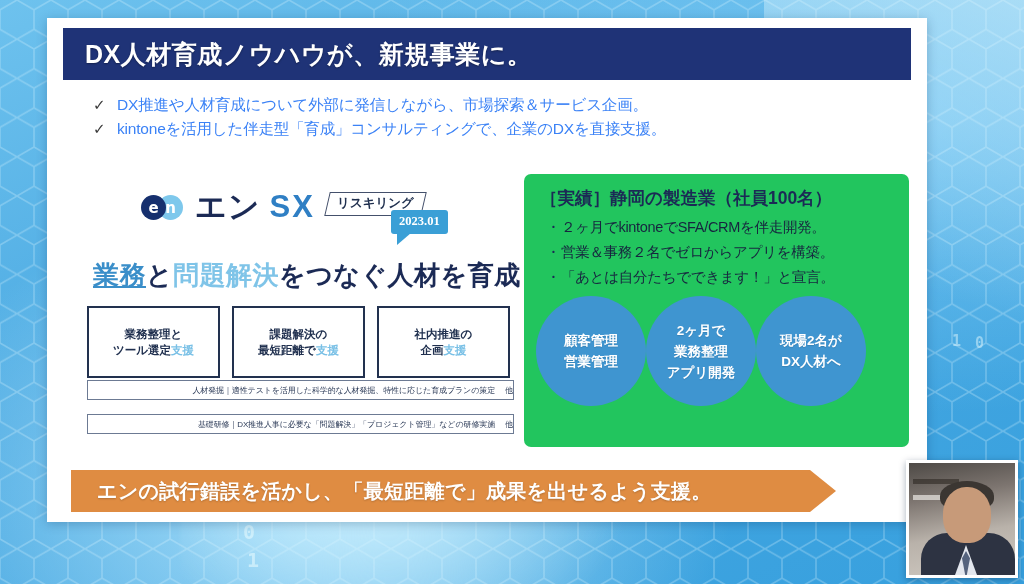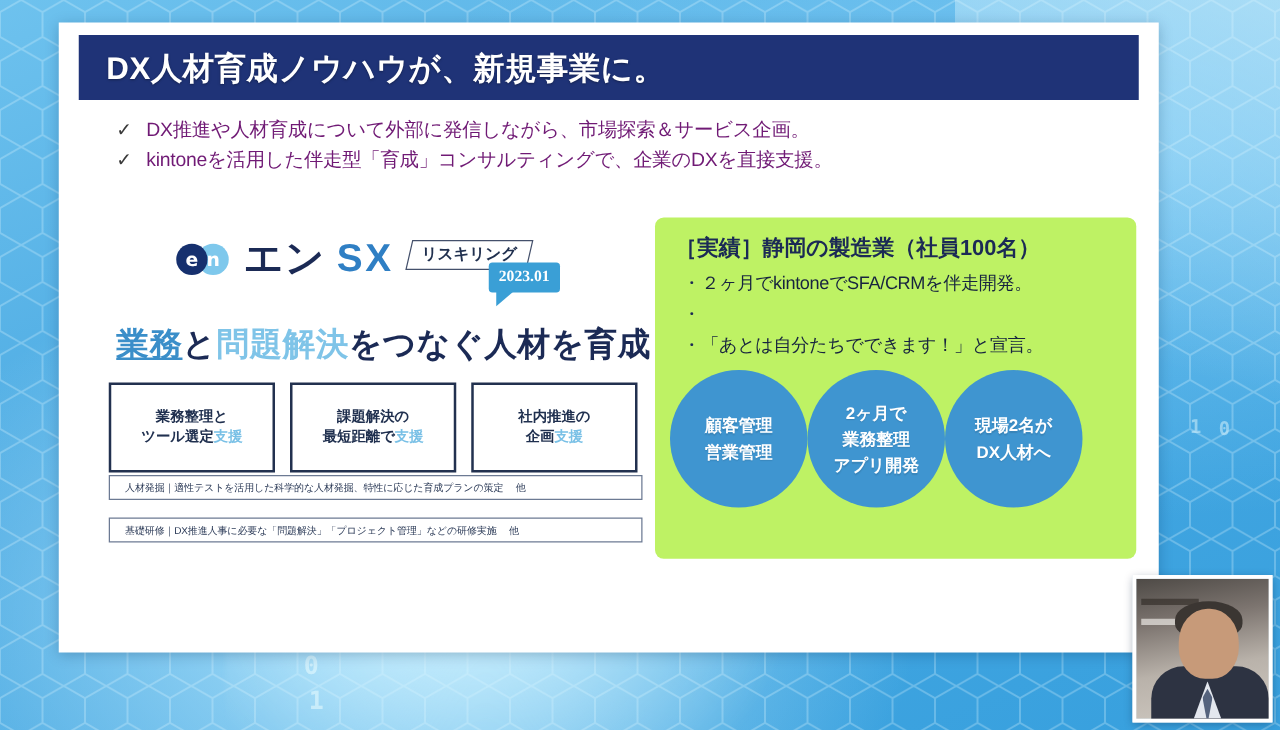--- a/index.html
+++ b/index.html
@@ -46,21 +46,21 @@
   }
   #titlebar .t {
     color:#fff; font-weight:bold; font-size:25px; letter-spacing:.5px;
     text-shadow:0 1px 2px rgba(0,0,0,.35);
   }
 
   
   #checks { position:absolute; left:46px; top:76px; width:800px; }
   .chk { display:flex; align-items:flex-start; margin-bottom:3px; }
   .chk .mark { width:24px; color:#3a3a3a; font-size:15px; line-height:21px; }
-  .chk .txt  { color:#701a75; font-size:15.5px; line-height:21px; letter-spacing:-.2px; }
+  .chk .txt  { color:#3b82f6; font-size:15.5px; line-height:21px; letter-spacing:-.2px; }
 
   
   #body { position:absolute; left:22px; top:158px; width:840px; height:285px; }
 
   
   #left { position:absolute; left:0; top:0; width:440px; height:285px; }
 
   #logorow { position:absolute; left:72px; top:10px; display:flex; align-items:center; }
   .enlogo { position:relative; width:46px; height:28px; margin-right:8px; }
   .enlogo .c1, .enlogo .c2 {
@@ -105,31 +105,31 @@
   .tbox {
     width:133px; height:72px; border:2.2px solid #22314f; background:#fff;
     display:flex; flex-direction:column; align-items:center; justify-content:center;
     font-size:11.5px; line-height:16px; color:#20304f; font-weight:bold;
   }
   .tbox .sup { color:#79c0e6; }
 
   .barrow {
     position:absolute; left:18px; width:427px; height:20px;
     border:1.4px solid #6c7a93; background:#fff;
-    display:flex; align-items:center; justify-content:flex-start;
+    display:flex; align-items:center; justify-content:flex-end;
     font-size:8px; color:#2b3a57; letter-spacing:-.1px; white-space:nowrap;padding-left:12px;
   }
   #bar1 { top:204px; }
   #bar2 { top:238px; }
   .barrow .tail { margin-left:10px; }
 
   
   #right {
     position:absolute; left:455px; top:-2px; width:385px; height:273px;
-    background:#bef264; border-radius:7px;
+    background:#22c55e; border-radius:7px;
   }
   #rhead {
     position:absolute; left:16px; top:12px; font-size:17.5px;
     font-weight:bold; color:#1b2a55; white-space:nowrap;
   }
   #rlist { position:absolute; left:22px; top:42px; width:350px; }
   .rli { display:flex; align-items:flex-start; margin-bottom:2px; }
   .rli .dot { width:15px; color:#1b2a55; font-size:14.5px; line-height:23px; }
   .rli .txt { font-size:14.5px; line-height:23px; color:#17243f; white-space:nowrap; letter-spacing:-.3px; }
 
@@ -278,20 +278,21 @@
     <div id="right">
       <div id="rhead">［実績］静岡の製造業（社員100名）</div>
 
       <div id="rlist">
         <div class="rli">
           <span class="dot">・</span>
           <span class="txt">２ヶ月でkintoneでSFA/CRMを伴走開発。</span>
         </div>
         <div class="rli">
           <span class="dot">・</span>
+          <span class="txt">営業＆事務２名でゼロからアプリを構築。</span>
         </div>
         <div class="rli">
           <span class="dot">・</span>
           <span class="txt">「あとは自分たちでできます！」と宣言。</span>
         </div>
       </div>
 
       <div id="circles">
         <div class="circ">
           <span>顧客管理</span>
@@ -303,20 +304,23 @@
           <span>アプリ開発</span>
         </div>
         <div class="circ">
           <span>現場2名が</span>
           <span>DX人材へ</span>
         </div>
       </div>
     </div>
   </div>
 
+  <div id="banner">
+    <span>エンの試行錯誤を活かし、「最短距離で」成果を出せるよう支援。</span>
+  </div>
 </div>
 
 <div id="pip">
   <div class="room"></div>
   <div class="shelf"></div>
   <div class="shelf2"></div>
   <div class="body"></div>
   <div class="hair"></div>
   <div class="head"></div>
   <div class="shirt"></div>

